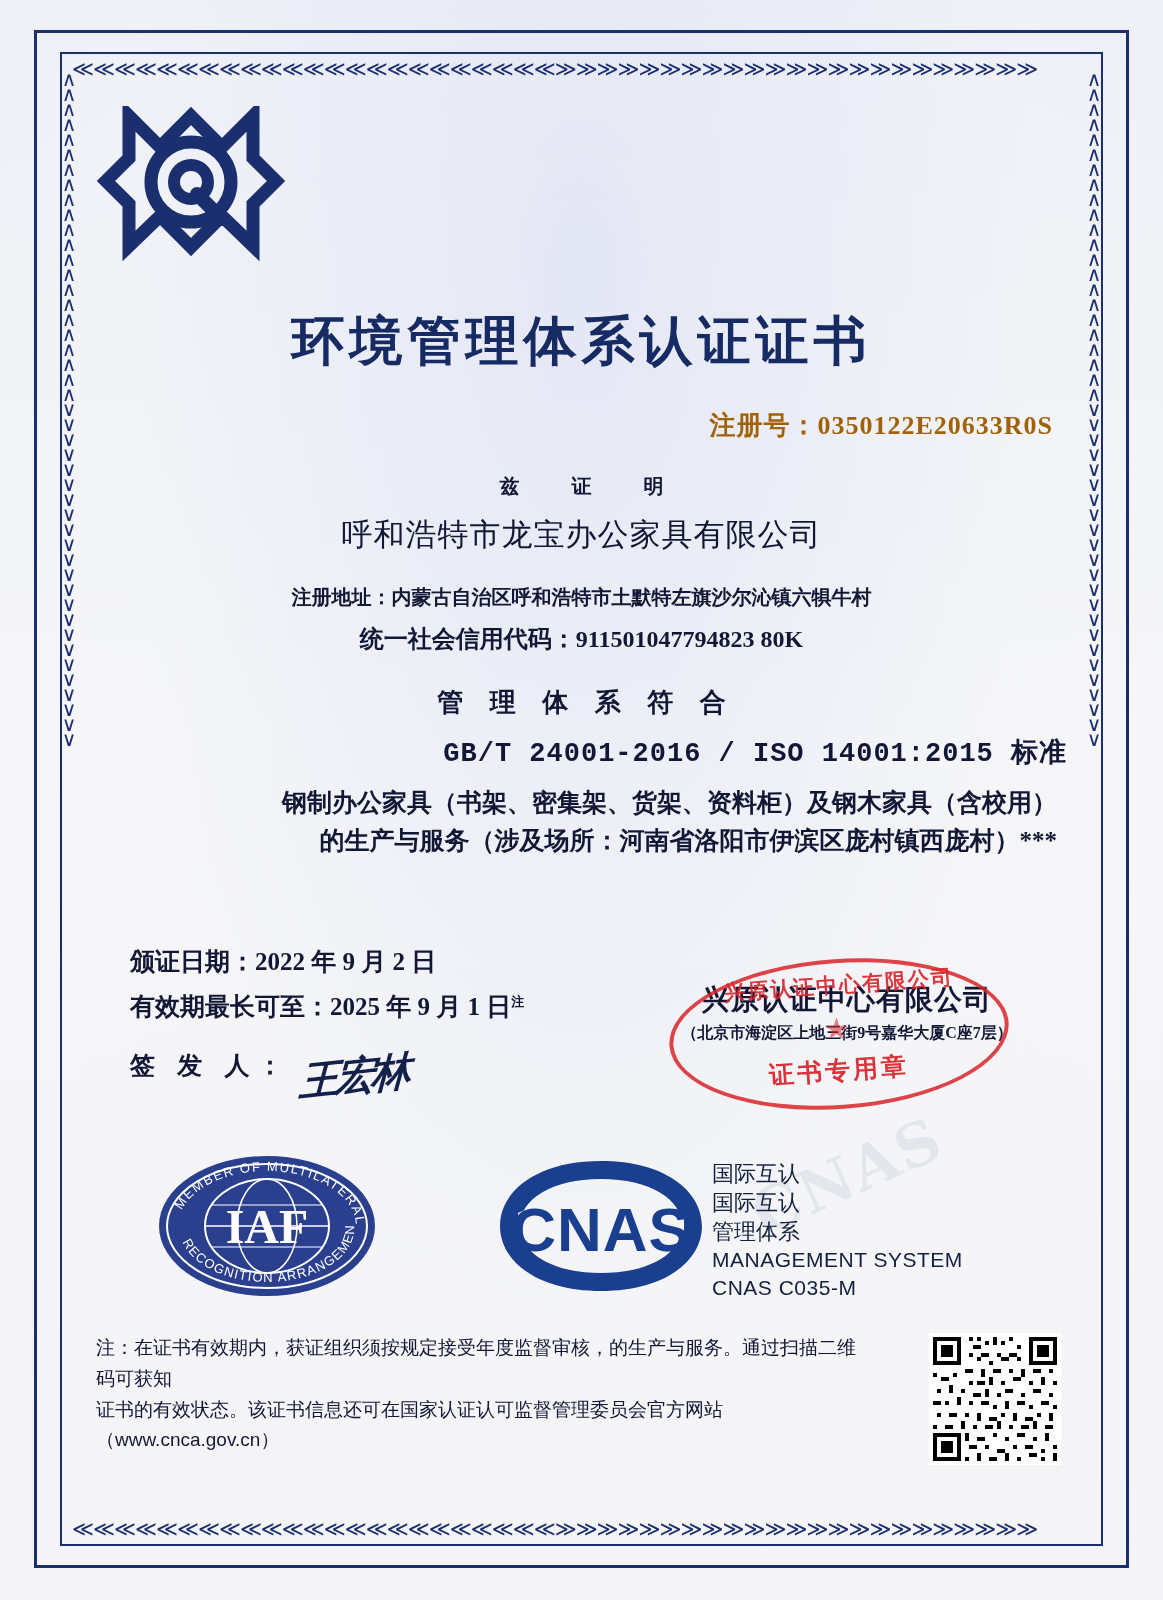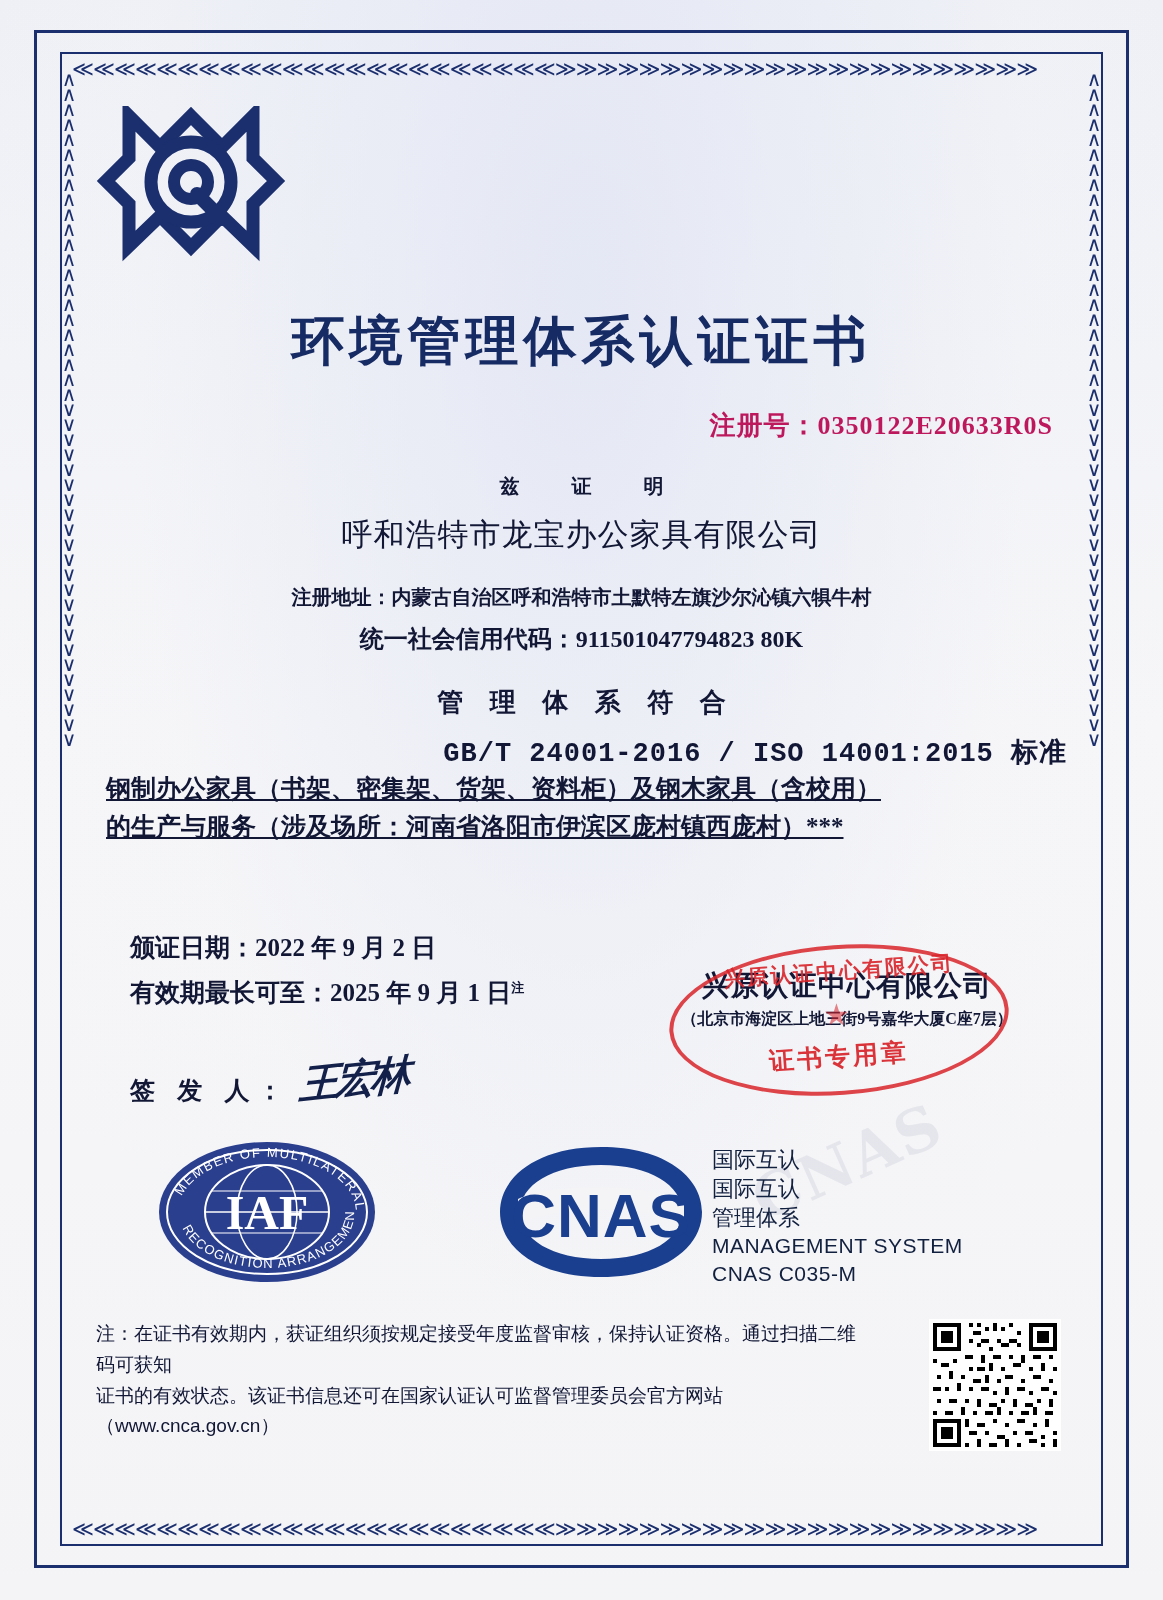--- a/index.html
+++ b/index.html
@@ -99,21 +99,21 @@
     letter-spacing: 5px;
     color: #162a63;
     font-family: "DejaVu Serif", "Liberation Serif", serif;
   }
 
   .reg-no {
     margin-top: 30px;
     text-align: right;
     padding-right: 14px;
     font-size: 26px;
-    color: #be185d;
+    color: #a16207;
     font-weight: bold;
     letter-spacing: 1px;
   }
 
   .block-center {
     text-align: center;
     color: #111735;
   }
   .line-hereby {
     margin-top: 30px;
@@ -153,27 +153,27 @@
     font-family: Liberation Mono, monospace;
     text-align: right;
   }
   .line-scope-intro {
     margin-top: 34px;
     font-size: 26px;
     font-weight: bold;
     letter-spacing: 2px;
   }
   .scope-body {
+    margin-top: 14px;
     font-size: 25px;
     font-weight: bold;
     color: #111735;
-    text-align: left;
+    text-align: right;
     line-height: 1.5;
     padding: 0 10px;
-    text-decoration: underline;
   }
   .scope-body .l2 { display: block; }
 
   
   .mid-row {
     margin-top: 86px;
     position: relative;
     height: 180px;
   }
   .dates {
@@ -185,23 +185,23 @@
   .date-line {
     font-size: 25px;
     font-weight: bold;
     margin-bottom: 12px;
   }
   .date-line sup {
     font-size: 13px;
     vertical-align: super;
   }
   .sign-row {
-    margin-top: 43px;
+    margin-top: 26px;
     display: flex;
-    align-items: flex-end;
+    align-items: flex-start;
   }
   .sign-label {
     font-size: 25px;
     font-weight: bold;
     letter-spacing: 8px;
   }
   .signature {
     margin-left: 8px;
     font-size: 40px;
     color: #13204a;
@@ -545,21 +545,21 @@
         <div>国际互认</div>
         <div>国际互认</div>
         <div>管理体系</div>
         <div class="en">MANAGEMENT SYSTEM</div>
         <div class="en">CNAS C035-M</div>
       </div>
     </div>
 
     <div class="footer">
       <div class="note">
-        <span class="l1">注：在证书有效期内，获证组织须按规定接受年度监督审核，保持认证资格。通过扫描二维码可获知</span>
+        <span class="l1">注：在证书有效期内，获证组织须按规定接受年度监督审核，的生产与服务。通过扫描二维码可获知</span>
         <span class="l1">证书的有效状态。该证书信息还可在国家认证认可监督管理委员会官方网站（www.cnca.gov.cn）</span>
       </div>
       <svg class="qr" viewBox="0 0 33 33" shape-rendering="crispEdges">
         <rect width="33" height="33" fill="#ffffff"></rect>
         <g fill="#000000">
           <rect x="1" y="1" width="7" height="1"></rect>
             <rect x="1" y="7" width="7" height="1"></rect>
           <rect x="1" y="1" width="1" height="7"></rect>
             <rect x="7" y="1" width="1" height="7"></rect>
           <rect x="3" y="3" width="3" height="3"></rect>

